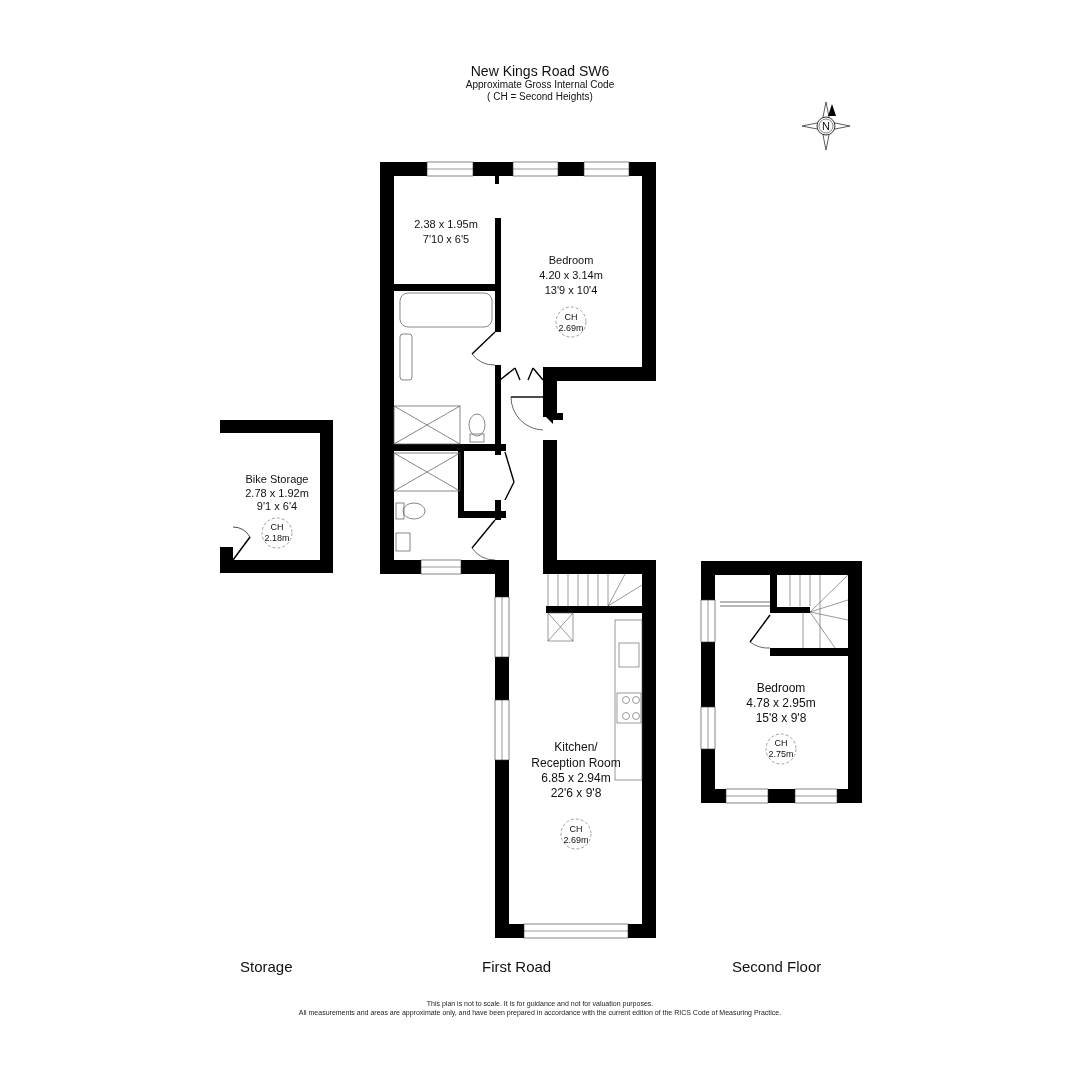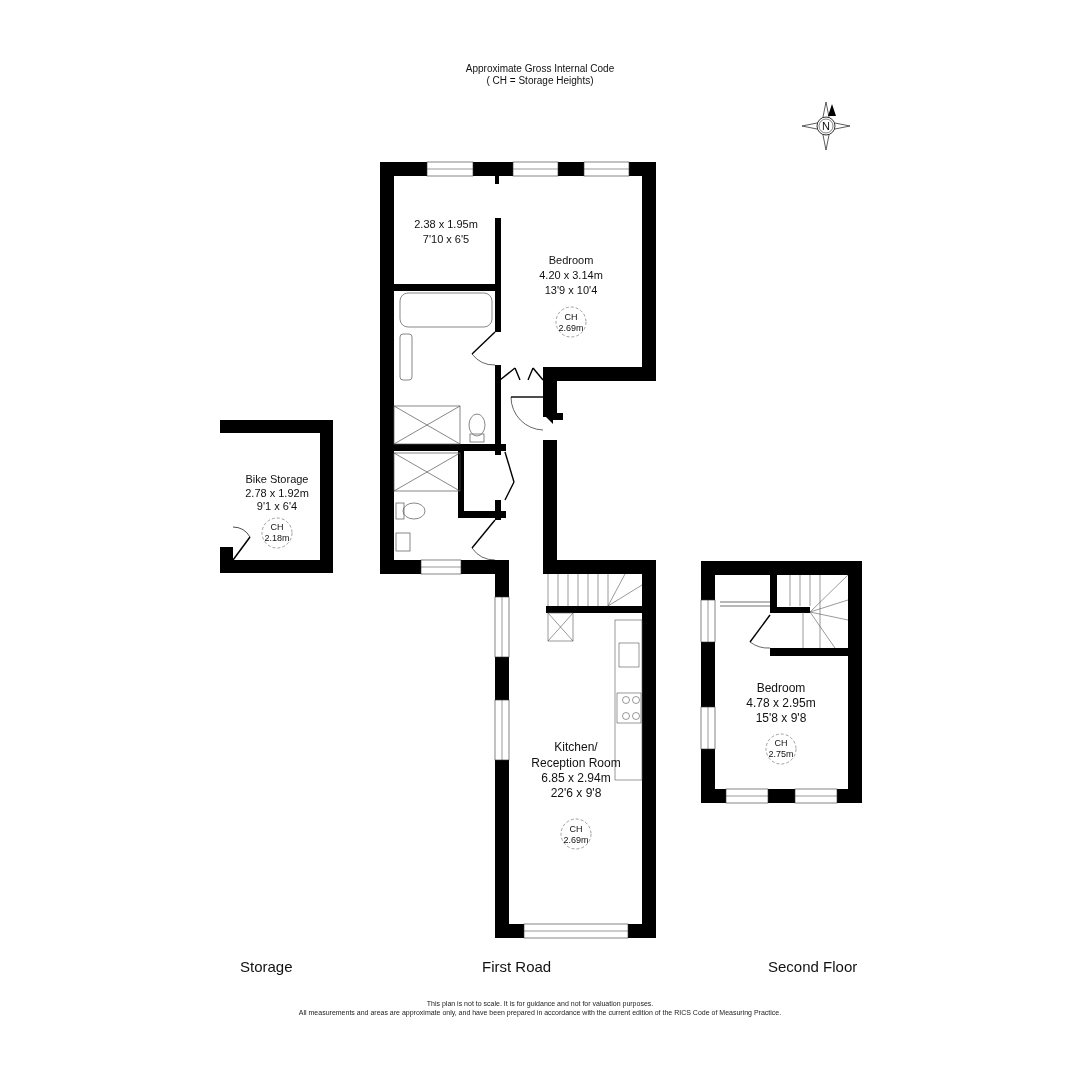--- a/index.html
+++ b/index.html
@@ -12,22 +12,23 @@
   .title-sub { font-size:10px; }
   .title-area { font-size:14px; }
   .title-ch { font-size:10px; }
   .floor-label { font-size:15px; top:958px; }
   .disclaimer { left:200px; top:999px; width:680px; text-align:center; font-size:7px; line-height:1.3; color:#222; }
 </style>
 </head>
 <body>
 
 <div class="abs title-block">
+  <div class="title-main">New Kings Road SW6</div>
   <div class="title-sub">Approximate Gross Internal Code</div>
-  <div class="title-ch">( CH = Storage Heights)</div>
+  <div class="title-ch">( CH = Second Heights)</div>
 </div>
 
 <svg id="plan" viewBox="0 0 1080 1080" xmlns="http://www.w3.org/2000/svg">
 
   <g transform="translate(826,126)">
     <polygon points="0,-24 4,-4 0,0 -4,-4" fill="#fff" stroke="#333" stroke-width="0.8"></polygon>
     <polygon points="0,24 4,4 0,0 -4,4" fill="#fff" stroke="#333" stroke-width="0.8"></polygon>
     <polygon points="-24,0 -4,-4 0,0 -4,4" fill="#fff" stroke="#333" stroke-width="0.8"></polygon>
     <polygon points="24,0 4,-4 0,0 4,4" fill="#fff" stroke="#333" stroke-width="0.8"></polygon>
     <polygon points="2,-10 6,-22 10,-10" fill="#000"></polygon>
@@ -226,18 +227,18 @@
     <g>
       <ellipse cx="781" cy="749" rx="15" ry="15" fill="none" stroke="#888" stroke-dasharray="3,2" stroke-width="0.8"></ellipse>
       <text class="t" x="781" y="746" font-size="9" text-anchor="middle">CH</text>
       <text class="t" x="781" y="757" font-size="9" text-anchor="middle">2.75m</text>
     </g>
   </g>
 </svg>
 
 <div class="abs floor-label" style="left:240px;">Storage</div>
 <div class="abs floor-label" style="left:482px;">First Road</div>
-<div class="abs floor-label" style="left:768px;">Second Floor</div>
+<div class="abs floor-label" style="left:732px;">Second Floor</div>
 
 <div class="abs disclaimer">
   <div>This plan is not to scale. It is for guidance and not for valuation purposes.</div>
   <div>All measurements and areas are approximate only, and have been prepared in accordance with the current edition of the RICS Code of Measuring Practice.</div>
 </div>
 
 </body></html>

